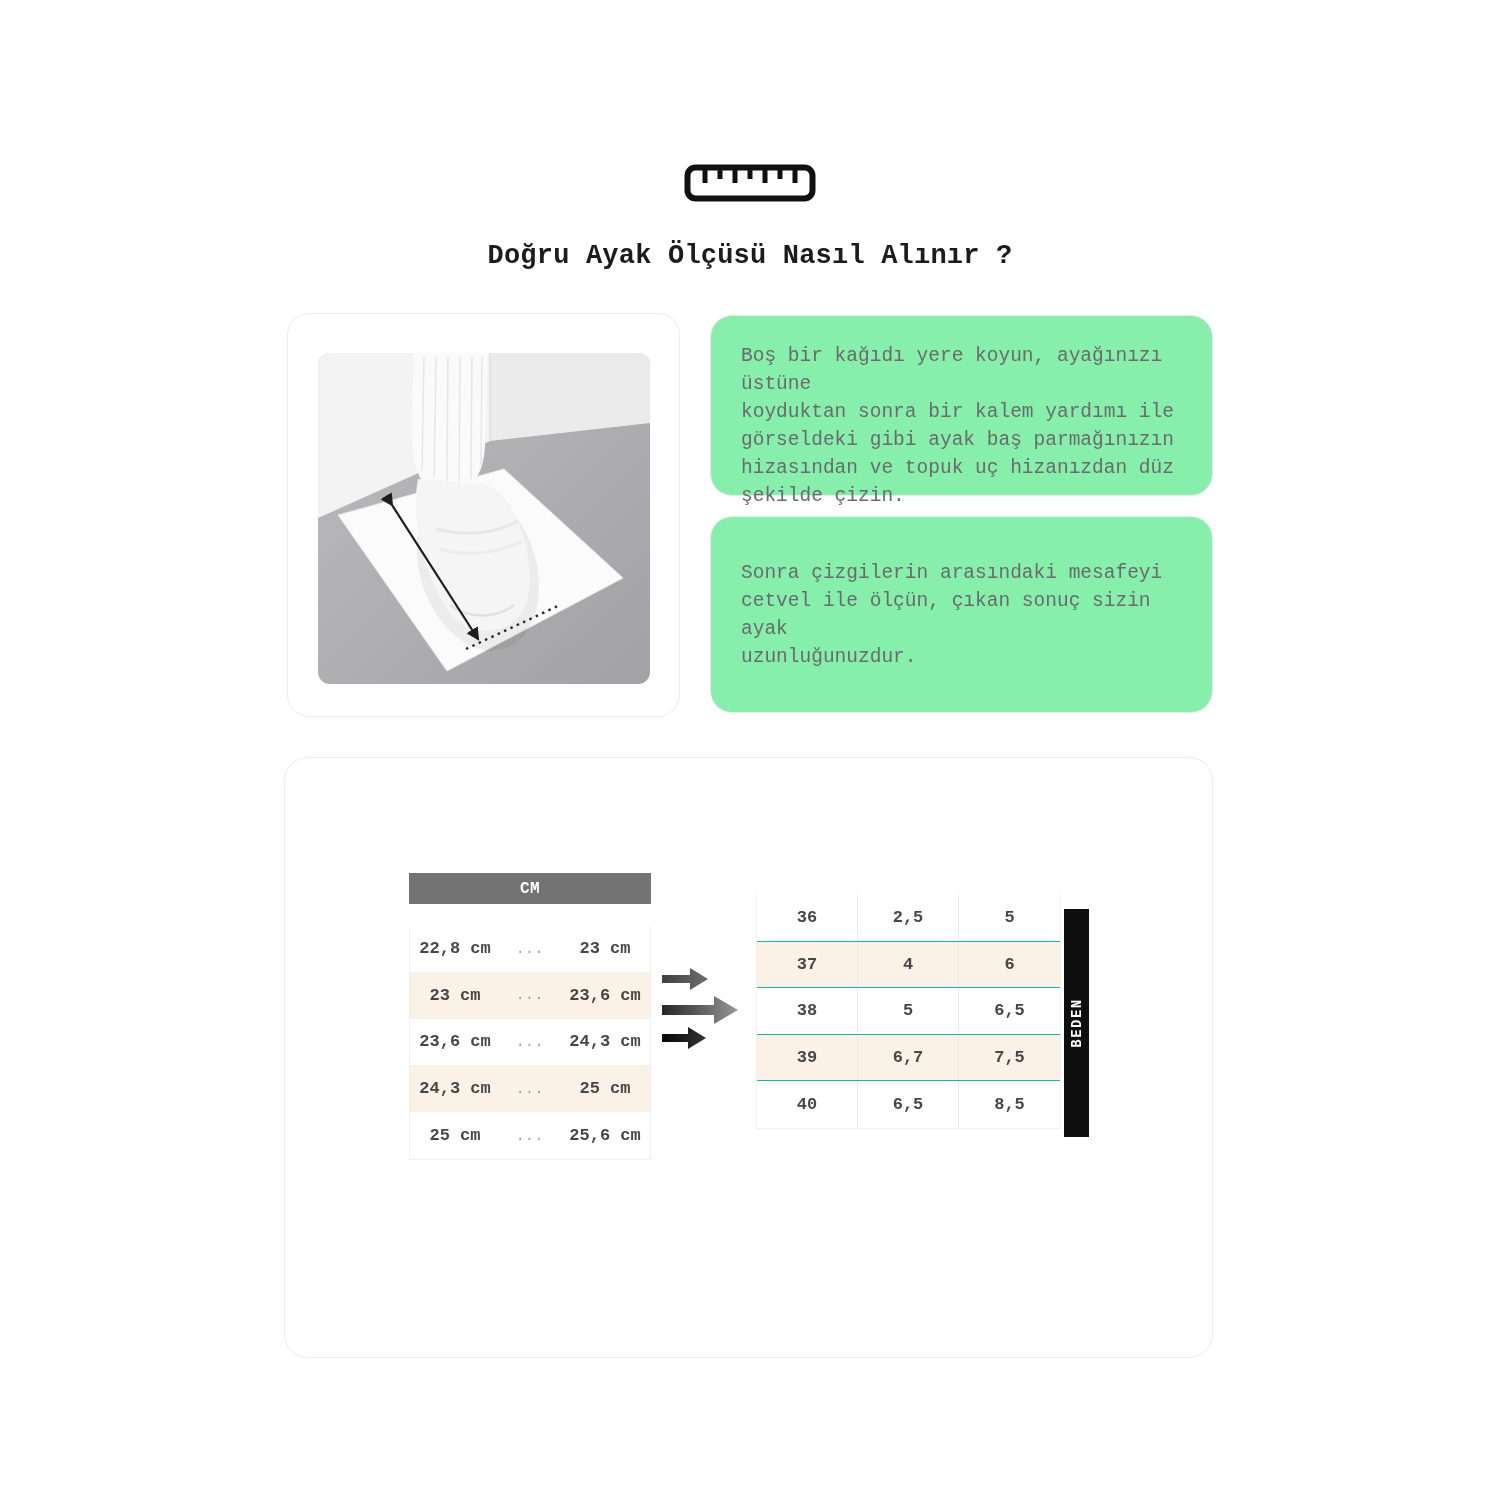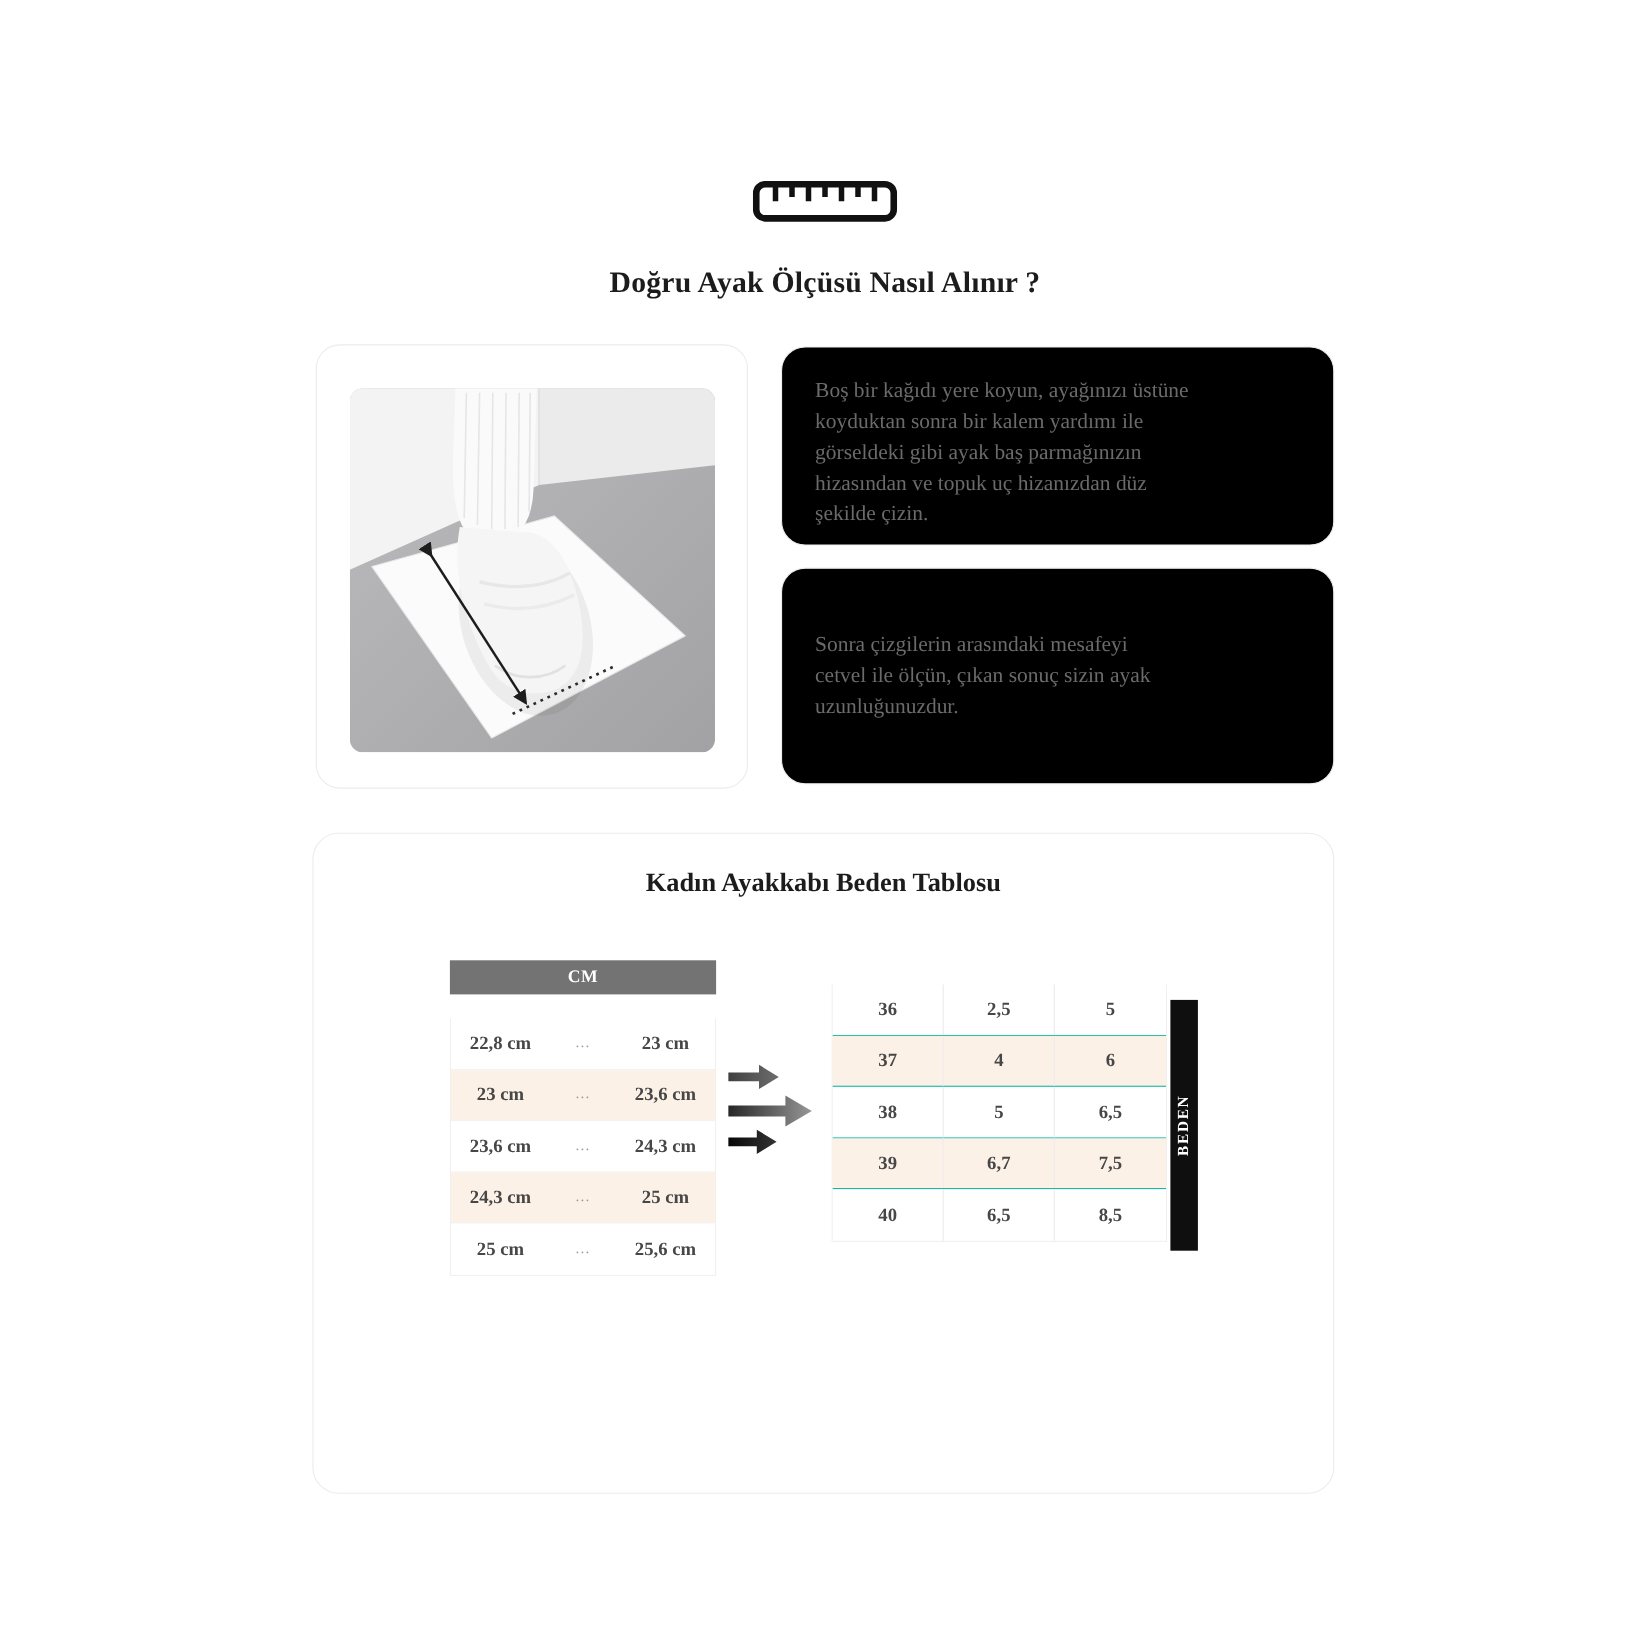--- a/index.html
+++ b/index.html
@@ -1,38 +1,38 @@
 <!DOCTYPE html>
 <html><head>
 <meta charset="utf-8">
 <style>
   html,body{margin:0;padding:0;background:#ffffff;}
   *{box-sizing:border-box;}
   .page{
     position:relative;width:1500px;height:1500px;background:#ffffff;overflow:hidden;
-    font-family:Liberation Serif, serif;
+    font-family:Liberation Mono, monospace;
     padding-left:19px;
   }
   
   .ruler-wrap{position:absolute;left:684px;top:164px;width:132px;height:38px;}
   .main-title{
     position:absolute;left:0;top:241px;width:100%;text-align:center;
     font-size:27px;font-weight:bold;color:#1c1c1c;letter-spacing:.2px;
   }
   
   .photo-card{
     position:absolute;left:287px;top:313px;width:393px;height:404px;
     background:#fff;border:1px solid #ececec;border-radius:22px;
   }
   .photo{
     position:absolute;left:30px;top:39px;width:332px;height:331px;
     border-radius:12px;overflow:hidden;
   }
   .text-card{
-    position:absolute;left:710px;width:503px;background:#000000;
+    position:absolute;left:710px;width:503px;background:#86efac;
     border:1px solid #ececec;border-radius:22px;
   }
   .text-card.first{top:315px;height:181px;}
   .text-card.second{top:516px;height:197px;display:flex;align-items:center;}
   .instruction{
     margin:0;padding:26px 36px 0 30px;font-size:19.5px;line-height:28px;
     color:#6b6b6b;white-space:pre-line;
   }
   .text-card.second .instruction{padding-top:0;}
   
@@ -159,21 +159,20 @@
 hizasından ve topuk uç hizanızdan düz
 şekilde çizin.</p>
   </div>
   <div class="text-card second">
     <p class="instruction">Sonra çizgilerin arasındaki mesafeyi
 cetvel ile ölçün, çıkan sonuç sizin ayak
 uzunluğunuzdur.</p>
   </div>
 
   <div class="size-card">
-    <div class="size-title">Kadın Ayakkabı Beden Tablosu</div>
 
     <div class="cm-table">
       <div class="tbl-header">CM</div>
       <div class="tbl-body">
         <div class="cm-row">
           <span class="cell">22,8 cm</span>
           <span class="cell dots">...</span>
           <span class="cell">23 cm</span>
         </div>
         <div class="cm-row row-alt">

